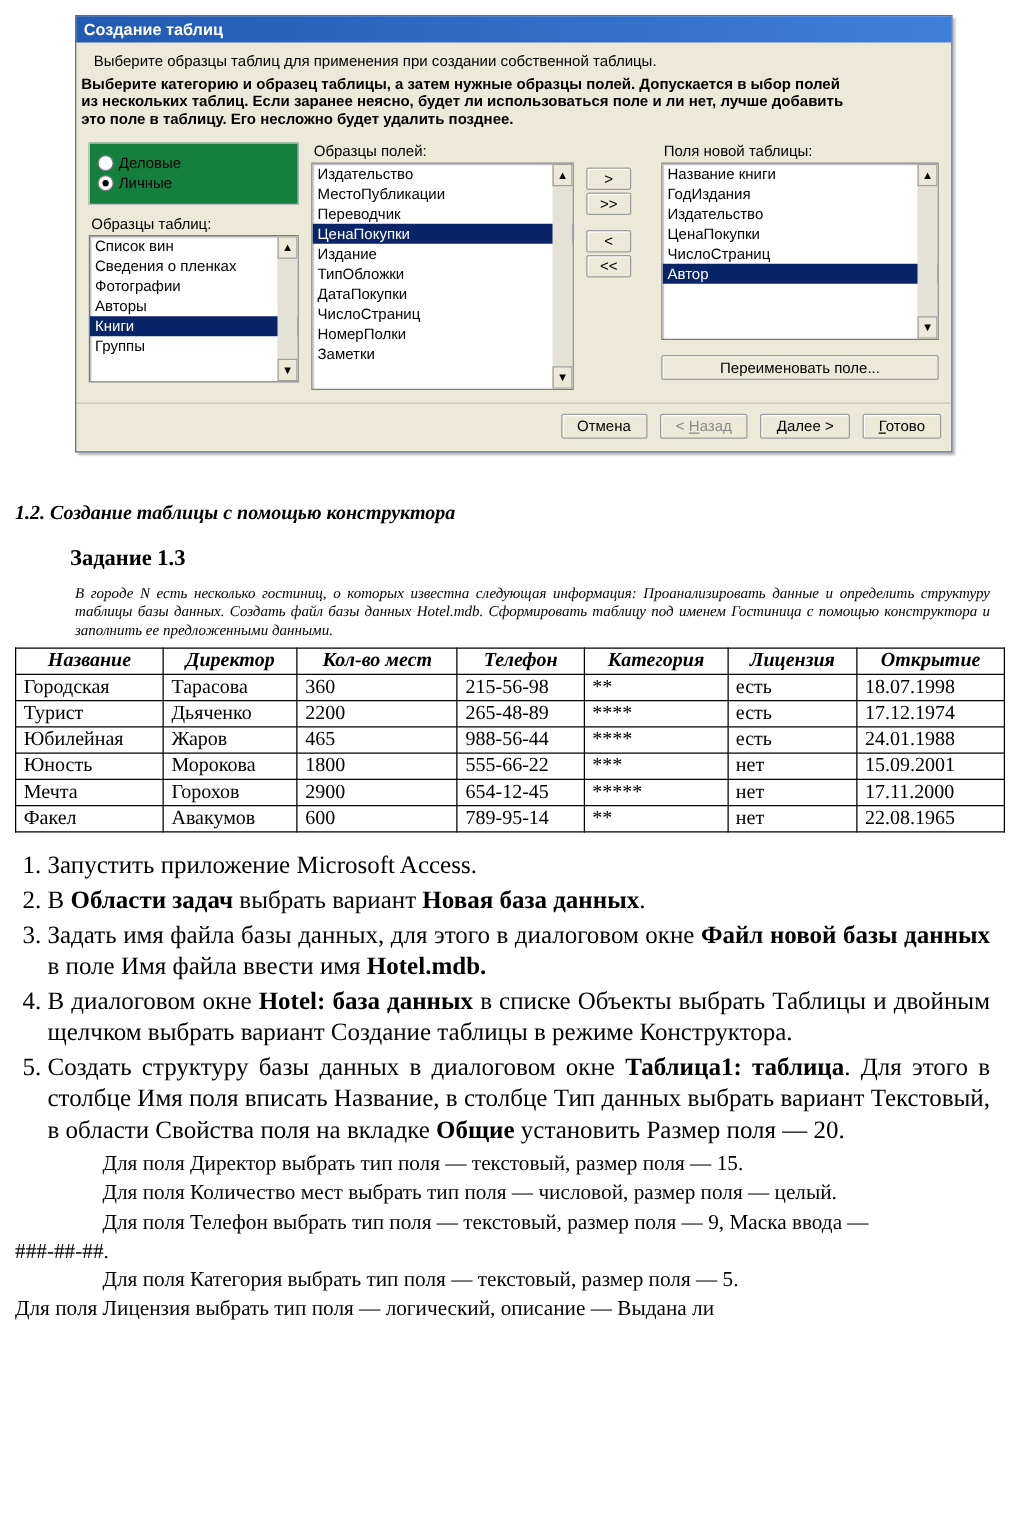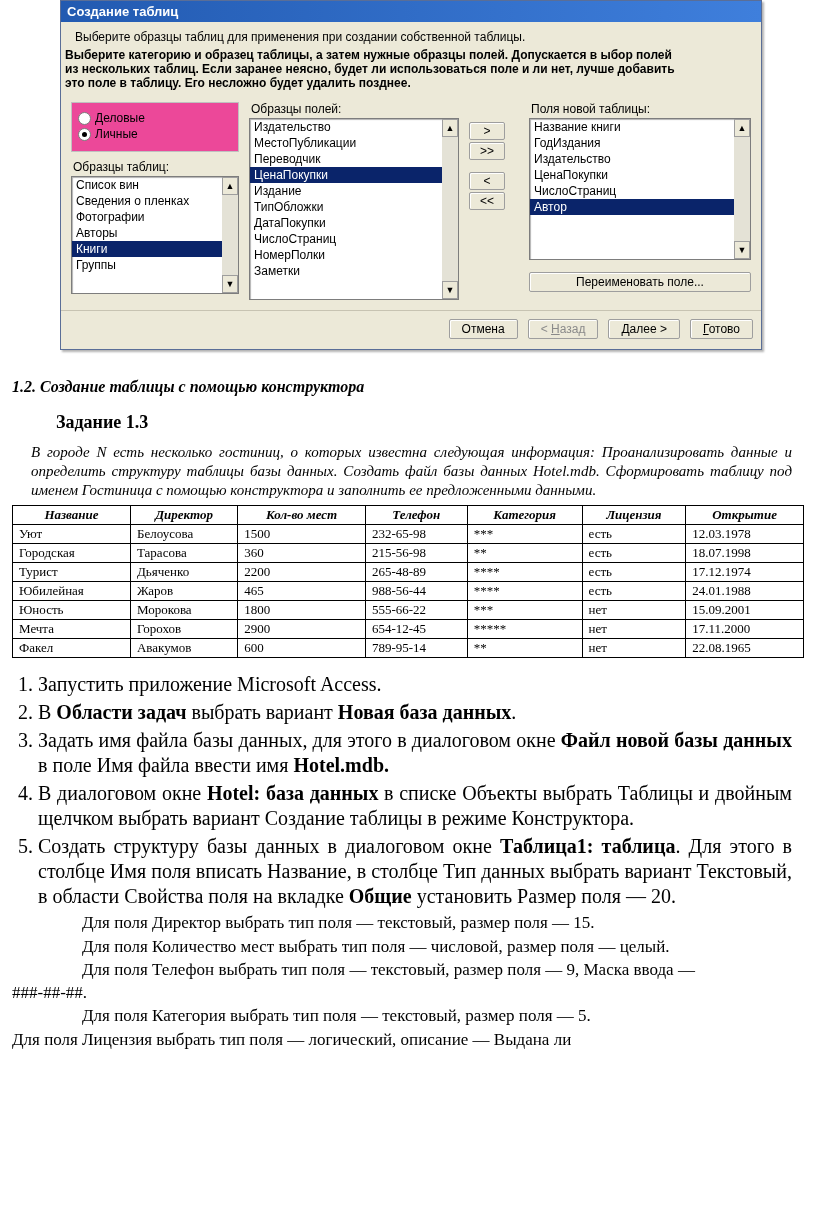--- a/index.html
+++ b/index.html
@@ -13,21 +13,21 @@
     width: 816px;
     margin: 0 auto;
     background: #fff;
   }
   
   .dialog-wrap{
     padding: 0 60px 10px 60px;
   }
   .dialog {
     width: 700px;
-    margin: 0 auto;
+    margin: 12px auto;
     background: #ece9d8;
     border: 1px solid #5a6e97;
     font-family: "Tahoma", Arial, sans-serif;
     font-size: 12px;
     color: #000;
     box-shadow: 2px 2px 2px rgba(0,0,0,0.3);
   }
   .titlebar {
     background: linear-gradient(90deg,#225ab1,#3f7fdc);
     color: #fff;
@@ -38,21 +38,21 @@
   .dlg-body { padding: 6px 10px 10px 10px; }
   .dlg-intro { margin: 2px 68px 4px 4px; }
   .dlg-desc  { margin: 2px 68px 12px -6px; font-weight: bold; }
   .cols { display: flex; gap: 10px; align-items: flex-start; }
   .col-left  { width: 168px; flex:0 0 auto;}
   .col-mid   { width: 210px; flex:0 0 auto;}
   .col-btns  { width: 50px;  flex:0 0 auto; display:flex; flex-direction:column; gap:2px; padding-top:20px;}
   .col-right { flex:1 1 auto; }
   .group {
     border: 1px solid #c0c0c0;
-    background: #ec4899;
+    background: #15803d;
     padding: 6px 6px 8px 6px;
     margin-bottom: 8px;
     position: relative;
   }
   .radio-row{display:flex;align-items:center;gap:4px;margin:2px 0;}
   .radio{width:11px;height:11px;border:1px solid #7d7d7d;border-radius:50%;background:#fff;display:inline-flex;align-items:center;justify-content:center;}
   .radio.checked::after{content:"";width:5px;height:5px;background:#000;border-radius:50%;}
   .lbl-above{margin:0 0 2px 2px;}
   .listbox{
     background:#fff;border:1px solid #7d7d7d;height:116px;overflow:hidden;
@@ -77,24 +77,24 @@
   .btn.small{padding:1px 0;width:34px;}
   .btn.disabled{color:#8a8a8a;}
   .rename{margin-top:12px;}
   .wiz-row{display:flex;justify-content:flex-end;gap:10px;padding:8px 8px 10px 8px;border-top:1px solid #c7c3b2;}
   .uline{text-decoration:underline;}
 
   
   .content{padding:0 12px 8px 12px;}
   h2.sec{font-style:italic;font-weight:bold;font-size:16px;margin:18px 0 16px 0;}
   h3.task{font-weight:bold;font-size:18px;margin:12px 0 10px 44px;}
-  .task-text{font-style:italic;text-align:justify;margin:2px 12px 6px 19px;font-size:15px;line-height:1.25;}
+  .task-text{font-style:italic;text-align:justify;margin:2px 12px 6px 48px;font-size:12px;line-height:1.25;}
 
   table.data{
-    border-collapse:collapse;width:100%;font-size:13px;margin:2px 12px 14px 0;
+    border-collapse:collapse;width:100%;font-size:16px;margin:2px 12px 14px 0;
   }
   table.data th, table.data td{
     border:1px solid #000;padding:1px 6px;text-align:left;vertical-align:top;
   }
   table.data th{font-weight:bold;font-style:italic;text-align:center;}
 
   ol.steps{margin:0 12px 0 26px;padding:0;font-size:20px;}
   ol.steps li{margin-bottom:3px;text-align:justify;line-height:1.25;}
   .field-lines{margin:0 12px 0 70px;font-size:17px;}
   .field-lines p{margin:0 0 2px 0;text-align:justify;line-height:1.25;}
@@ -222,29 +222,20 @@
             <th>Директор</th>
             <th>Кол-во мест</th>
             <th>Телефон</th>
             <th>Категория</th>
             <th>Лицензия</th>
             <th>Открытие</th>
           </tr>
         </thead>
       <tbody id="tbl-body">
           <tr>
-            <td>Уют</td>
-            <td>Белоусова</td>
-            <td>1500</td>
-            <td>232-65-98</td>
-            <td>***</td>
-            <td>есть</td>
-            <td>12.03.1978</td>
-          </tr>
-          <tr>
             <td>Городская</td>
             <td>Тарасова</td>
             <td>360</td>
             <td>215-56-98</td>
             <td>**</td>
             <td>есть</td>
             <td>18.07.1998</td>
           </tr>
           <tr>
             <td>Турист</td>

